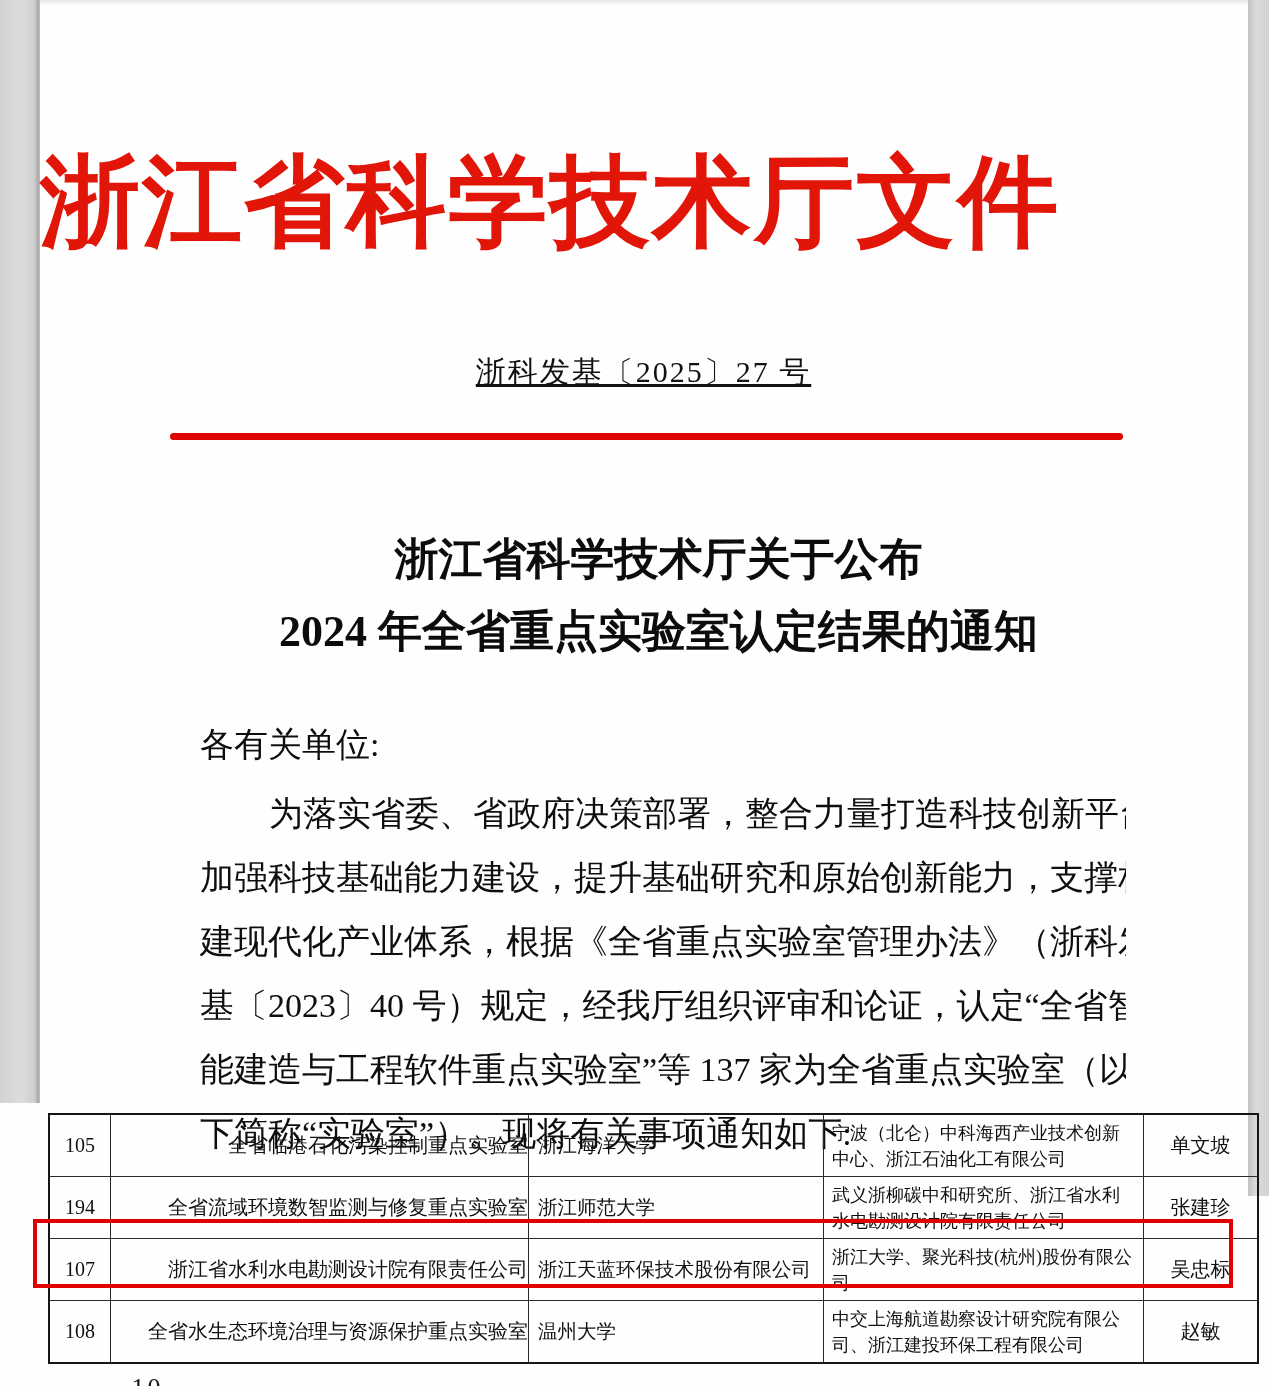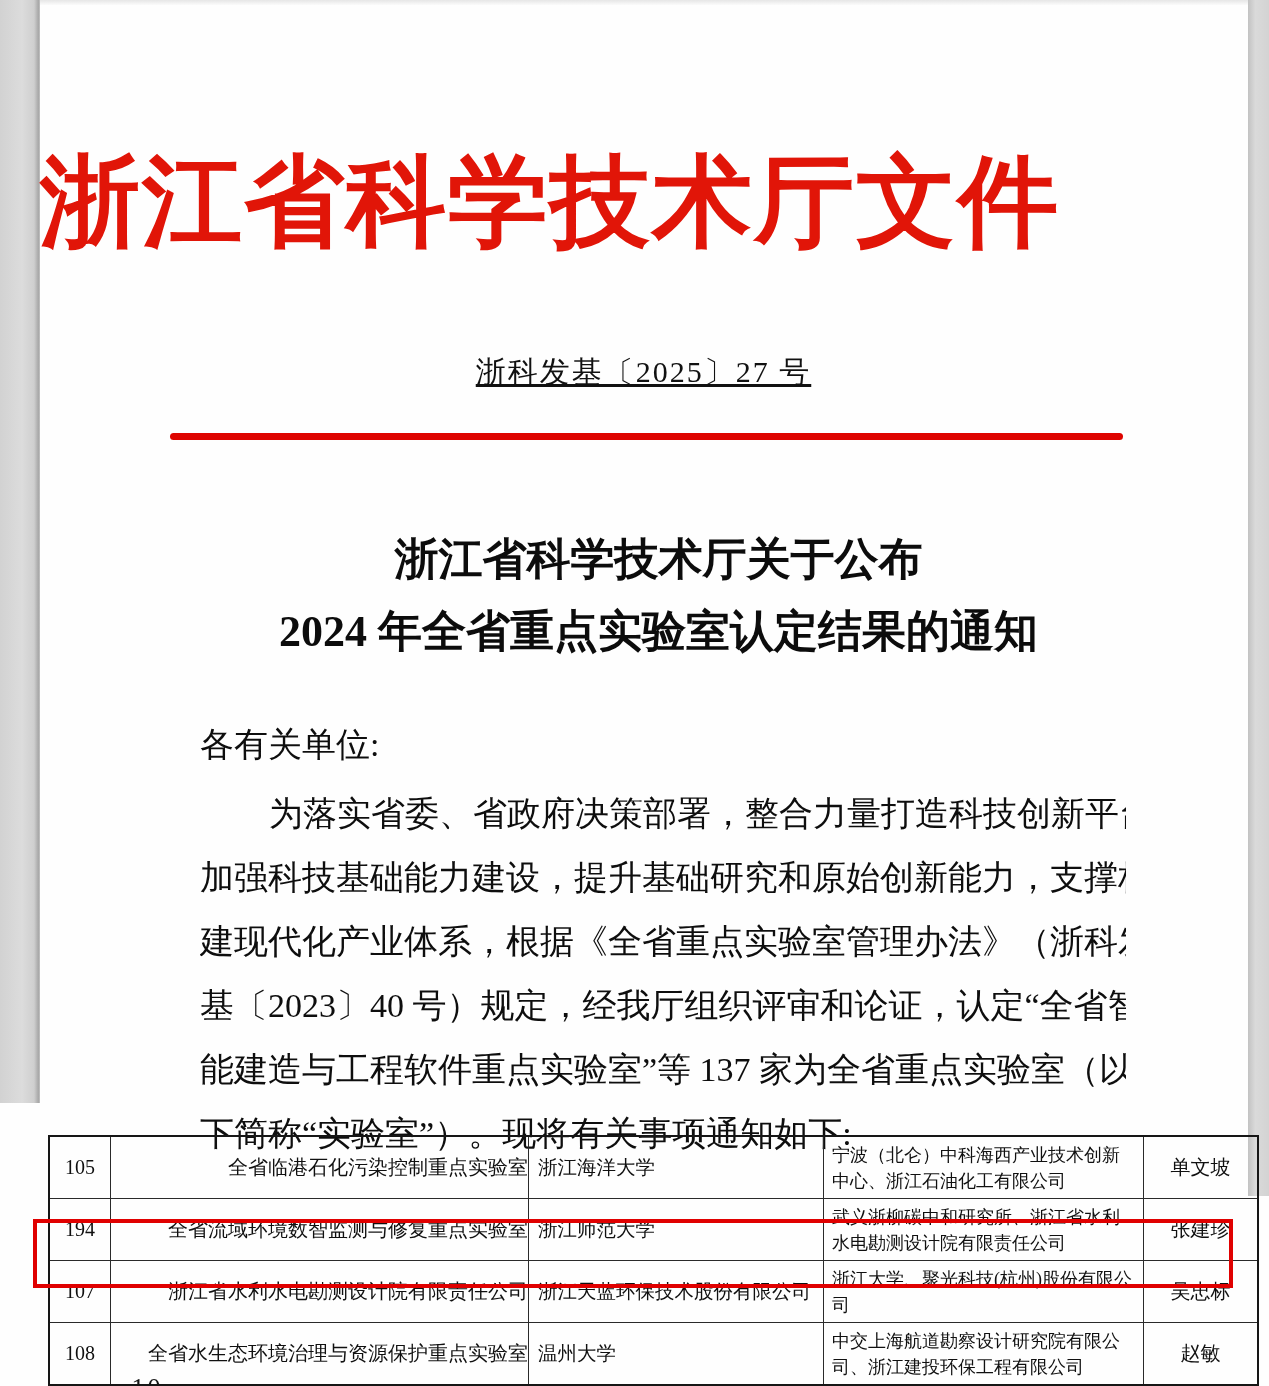--- a/index.html
+++ b/index.html
@@ -59,21 +59,21 @@
     text-align:justify;text-align-last:justify;
     white-space:nowrap;
   }
   .body-line.first{text-indent:69px;}
   .body-line.last{text-align-last:left;white-space:normal;}
 
   
   .results-table{
     position:absolute;left:48px;top:1113px;width:1165px;
     border-collapse:collapse;table-layout:fixed;
-    font-size:20px;color:#101010;margin-top:22px;
+    font-size:20px;color:#101010;
   }
   .results-table td{
     border:1px solid #2a2a2a;
     height:55px;vertical-align:middle;
     padding:0;
     overflow:hidden;
   }
   .results-table{border:2px solid #161616;}
   .results-table td.no{width:60px;text-align:center;font-size:20px;}
   .results-table td.lab{width:404px;text-align:right;padding-left:13px;font-size:20px;}

